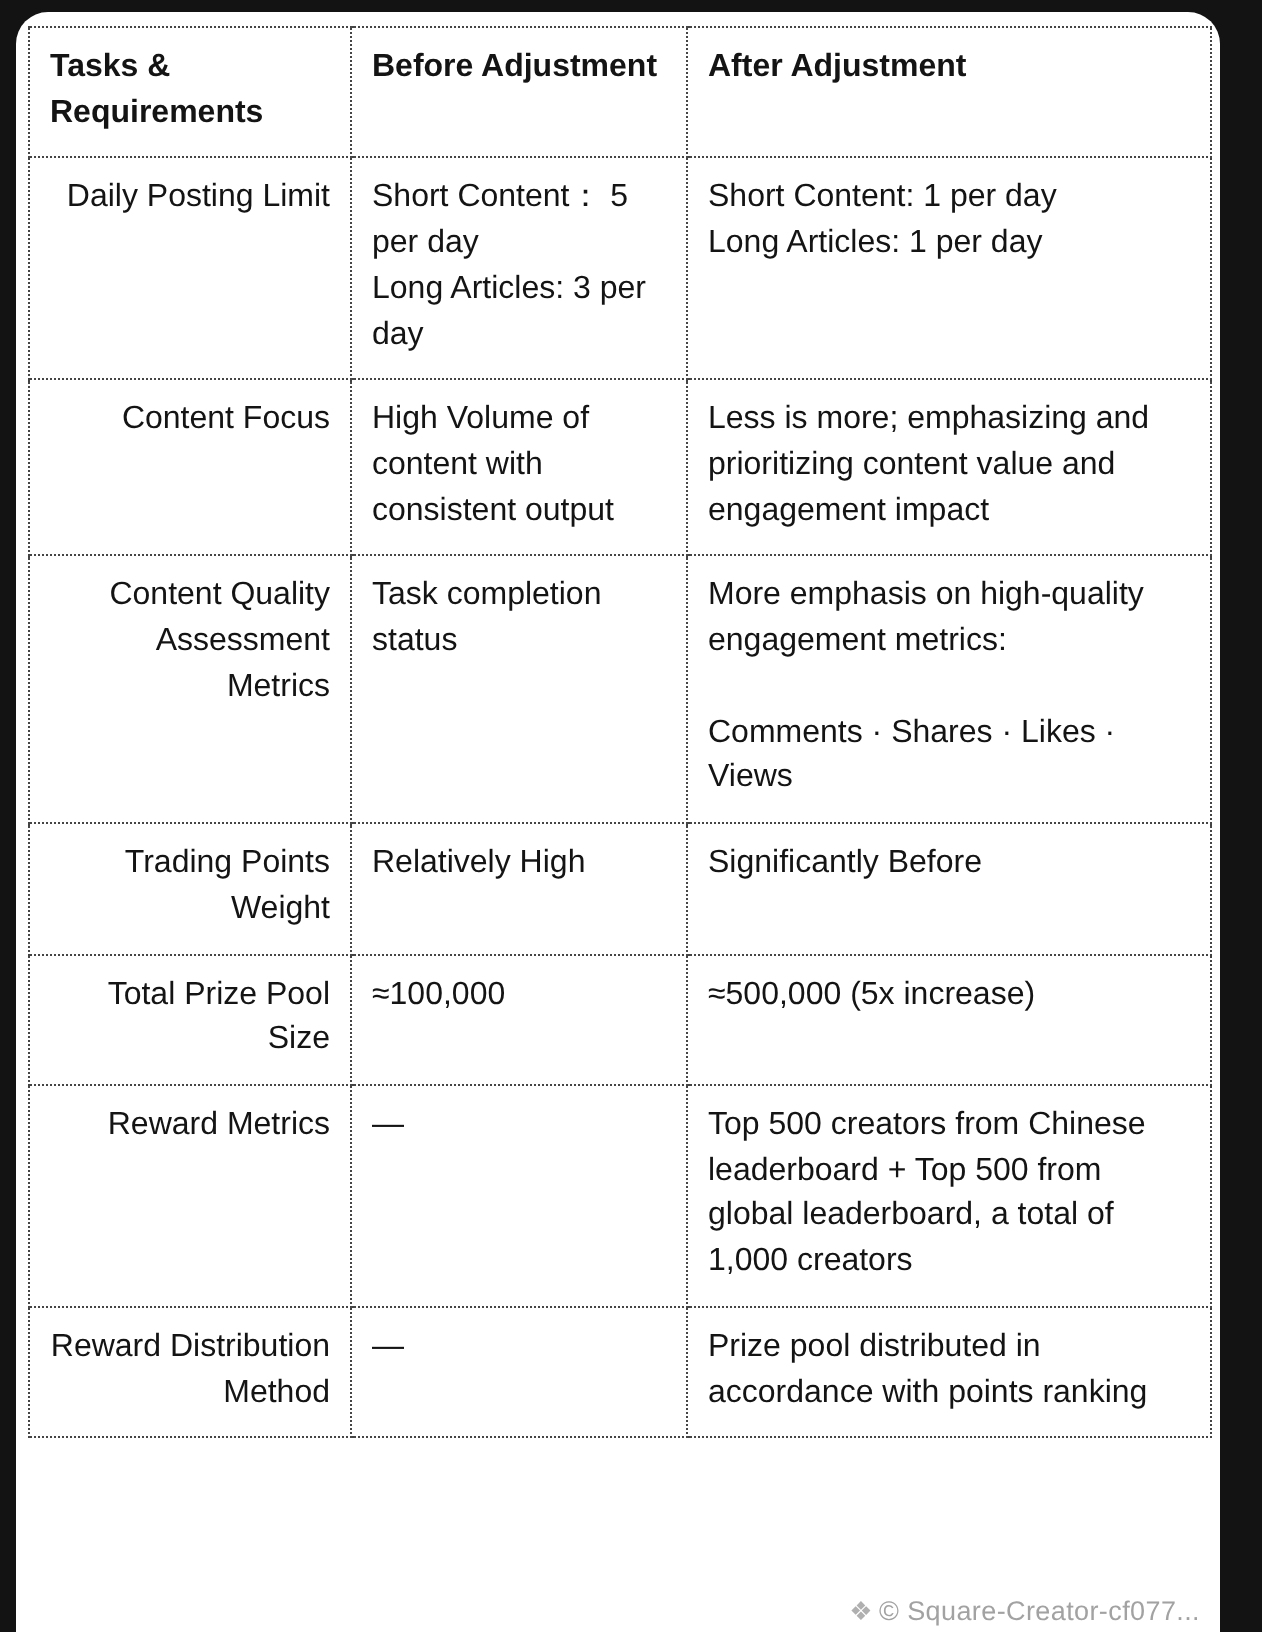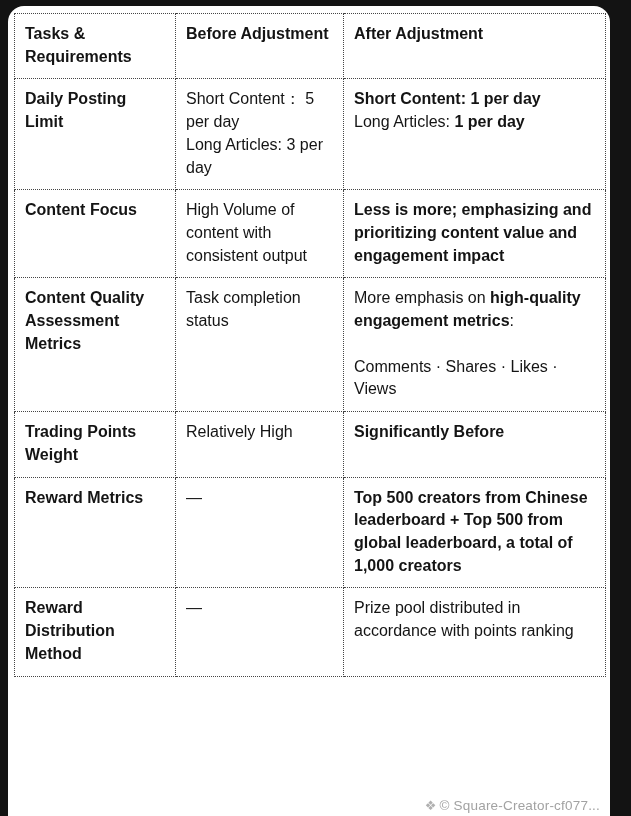--- a/index.html
+++ b/index.html
@@ -26,24 +26,24 @@
   table.adj th, table.adj td {
     border: 1px dotted #454545;
     vertical-align: top;
     text-align: left;
     padding: 9px 10px 10px 10px;
     font-size: 16px;
     line-height: 1.42;
     word-wrap: break-word;
   }
   table.adj thead th { font-weight: bold; }
-  table.adj tbody th { font-weight: bold; }
+  table.adj tbody th { font-weight: normal; text-align: right; }
   table.adj tbody td { font-weight: normal; }
   .para { min-height: 0; }
-  .b { font-weight: bold; }
+  .b { font-weight: normal; }
   .watermark {
     position: absolute;
     color: #a2a2a2;
     font-size: 13.5px;
     white-space: nowrap;
     letter-spacing: 0.2px;
   }
   .wm-1 { right: 10px; top: 792px; }
   .wm-icon { font-size: 13px; margin-right: 3px; color: #b0b0b0; }
 </style>
@@ -99,20 +99,29 @@
         <tr>
           <th>Trading Points Weight</th>
           <td>
             <div class="para"><span>Relatively High</span></div>
           </td>
           <td>
             <div class="para"><span class="b">Significantly Before</span></div>
           </td>
         </tr>
         <tr>
+          <th>Total Prize Pool Size</th>
+          <td>
+            <div class="para"><span>≈100,000</span></div>
+          </td>
+          <td>
+            <div class="para"><span class="b">≈500,000 (5x increase)</span></div>
+          </td>
+        </tr>
+        <tr>
           <th>Reward Metrics</th>
           <td>
             <div class="para"><span>—</span></div>
           </td>
           <td>
             <div class="para"><span class="b">Top 500 creators from Chinese leaderboard + Top 500 from global leaderboard, a total of 1,000 creators</span></div>
           </td>
         </tr>
         <tr>
           <th>Reward Distribution Method</th>

